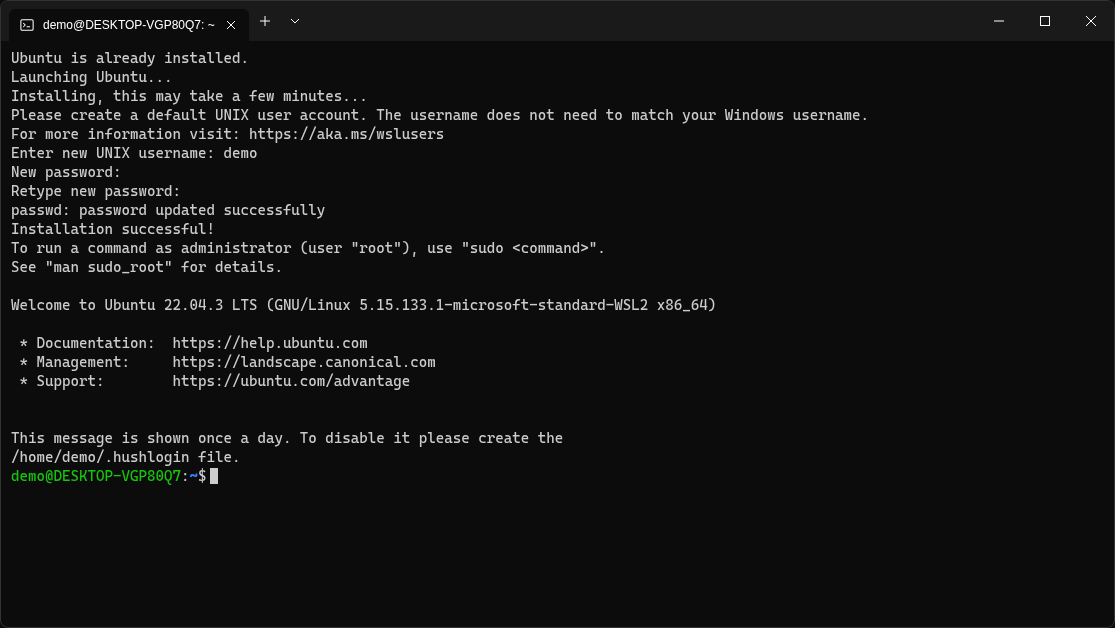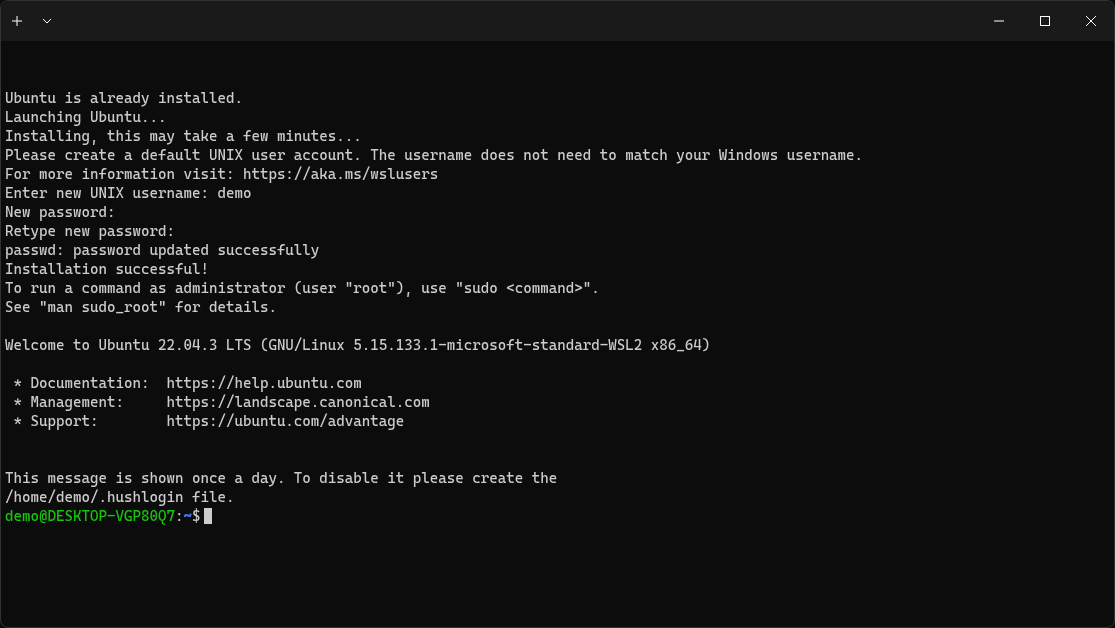--- a/index.html
+++ b/index.html
@@ -93,26 +93,25 @@
     }
     .win-btn {
       width: 46px;
       display: flex;
       align-items: center;
       justify-content: center;
       color: #ffffff;
       cursor: pointer;
     }
     .terminal {
-      padding: 8px 4px;
+      padding: 8px 10px;
       color: #cccccc;
       line-height: 19px;
       white-space: pre;
       letter-spacing: 0px;
-      margin-top: 40px;
     }
     .prompt-user {
       color: #16c60c;
       font-weight: normal;
     }
     .prompt-path {
       color: #3b78ff;
       font-weight: bold;
     }
     .prompt-dollar {
@@ -124,20 +123,35 @@
       height: 16px;
       background: #cccccc;
       vertical-align: text-bottom;
       margin-left: 4px;
     }
   </style>
 </head>
 <body>
 
 <div class="titlebar">
+  <div class="tab">
+    <span class="tab-icon">
+      <svg width="14" height="14" viewBox="0 0 16 16" fill="none">
+        <rect x="1" y="2" width="14" height="12" rx="1.5" stroke="#ffffff" stroke-width="1.2" fill="none"></rect>
+        <path d="M4 6 L6 8 L4 10" stroke="#ffffff" stroke-width="1.2" fill="none" stroke-linecap="round" stroke-linejoin="round"></path>
+        <line x1="8" y1="10" x2="11" y2="10" stroke="#ffffff" stroke-width="1.2" stroke-linecap="round"></line>
+      </svg>
+    </span>
+    <span class="tab-title">demo@DESKTOP-VGP80Q7: ~</span>
+    <span class="tab-close">
+      <svg width="10" height="10" viewBox="0 0 10 10">
+        <path d="M1 1 L9 9 M9 1 L1 9" stroke="#ffffff" stroke-width="1"></path>
+      </svg>
+    </span>
+  </div>
   <div class="new-tab">
     <svg width="10" height="10" viewBox="0 0 10 10">
       <path d="M5 0 L5 10 M0 5 L10 5" stroke="#ffffff" stroke-width="1"></path>
     </svg>
   </div>
   <div class="dropdown">
     <svg width="10" height="6" viewBox="0 0 10 6">
       <path d="M1 1 L5 5 L9 1" stroke="#ffffff" stroke-width="1" fill="none"></path>
     </svg>
   </div>

